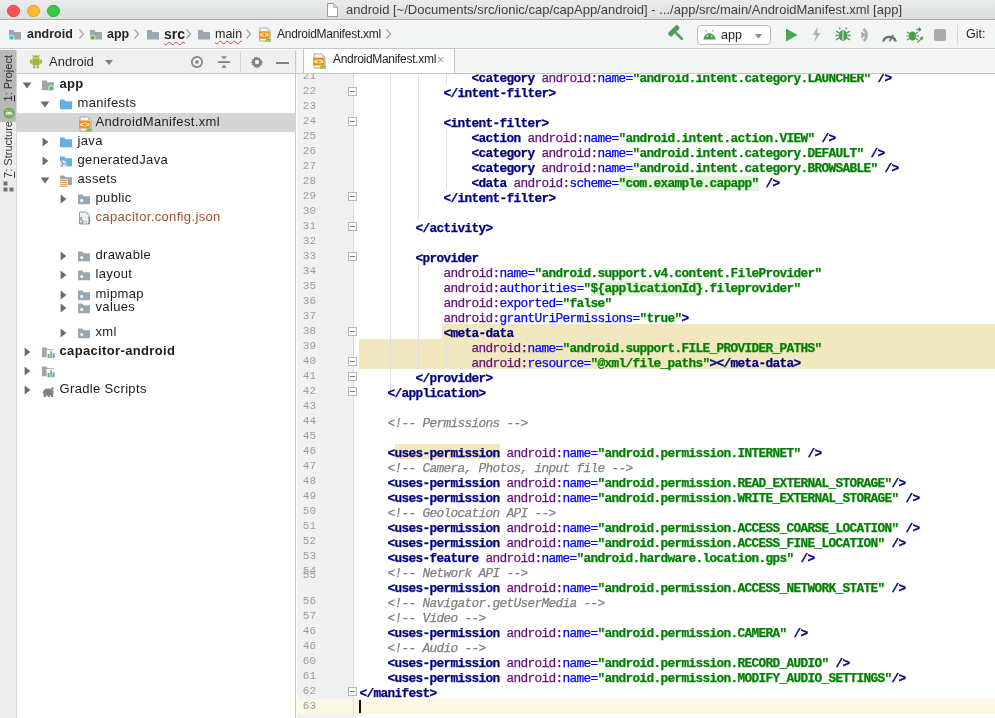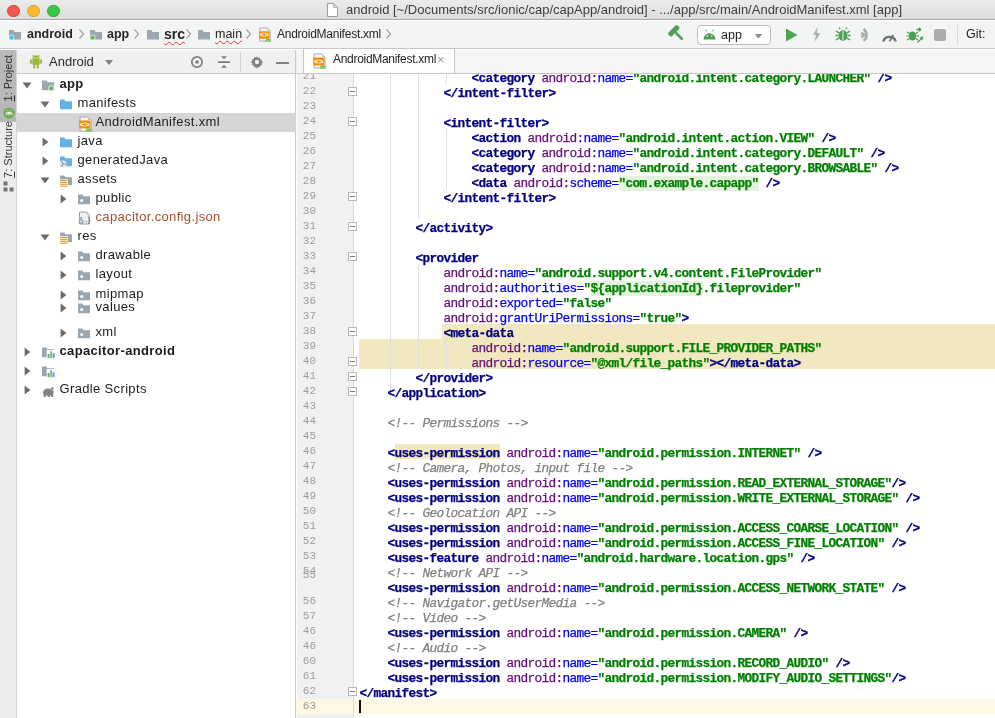--- a/index.html
+++ b/index.html
@@ -302,34 +302,20 @@
 <div class="abs" style="left:0;top:134px;width:279px;height:19px">
       <span class="abs" style="left:60px;top:2.5px"><svg width="14" height="14" viewBox="0 0 14 14">
           <path d="M2.5 1h7L12 3.5V13H2.5z" fill="#EDF1F3" stroke="#98A2AA"></path>
           <path d="M9.5 1L12 3.5H9.5z" fill="#AEB8BF"></path>
           <text x="8.3" y="10.5" font-family="Liberation Sans" font-size="8" font-weight="bold" fill="#77828B" text-anchor="middle">{..}</text>
           <circle cx="4" cy="10.4" r="2.5" fill="#8B959C"></circle>
           <circle cx="4" cy="10.4" r="0.8" fill="#EDF1F3"></circle>
           <path d="M4 7.6v5.6M1.2 10.4h5.6" stroke="#EDF1F3" stroke-width="0.6"></path>
         </svg></span>
       <span class="abs" style="left:78.5px;top:-1.5px;line-height:19px;font-weight:normal;color:#A5502D">capacitor.config.json</span>
-    </div>
-<div class="abs" style="left:0;top:153px;width:279px;height:19px">
-      <svg class="abs" style="left:23px;top:4.5px" width="10" height="10" viewBox="0 0 10 10">
-        <path d="M0.6 2.6h8.8L5 8.4z" fill="#6B6B6B"></path>
-      </svg>
-      <span class="abs" style="left:42px;top:2.5px"><svg width="14" height="14" viewBox="0 0 14 14">
-          <path d="M1 2.6h4.3l1.2 1.7H13v7.9H1z" fill="#9AA7B1"></path>
-          <rect x="0.6" y="6.3" width="8.4" height="7.7" fill="#fff"></rect>
-          <rect x="1.2" y="6.9" width="7.3" height="1.15" fill="#E89C2C"></rect>
-          <rect x="1.2" y="8.8" width="7.3" height="1.15" fill="#E89C2C"></rect>
-          <rect x="1.2" y="10.7" width="7.3" height="1.15" fill="#E89C2C"></rect>
-          <rect x="1.2" y="12.6" width="7.3" height="1.15" fill="#E89C2C"></rect>
-        </svg></span>
-      <span class="abs" style="left:60.5px;top:-1.5px;line-height:19px;font-weight:normal;color:#1b1b1b">res</span>
     </div>
 <div class="abs" style="left:0;top:172px;width:279px;height:19px">
       <svg class="abs" style="left:41px;top:4.5px" width="10" height="10" viewBox="0 0 10 10">
         <path d="M2.6 0.6v8.8L8.4 5z" fill="#6B6B6B"></path>
       </svg>
       <span class="abs" style="left:60px;top:2.5px"><svg width="14" height="14" viewBox="0 0 14 14">
           <path d="M1 2.6h4.3l1.2 1.7H13v7.9H1z" fill="#9AA7B1"></path>
           <circle cx="4.7" cy="8.4" r="1.5" fill="#fff"></circle>
         </svg></span>
       <span class="abs" style="left:78.5px;top:-1.5px;line-height:19px;font-weight:normal;color:#1b1b1b">drawable</span>

